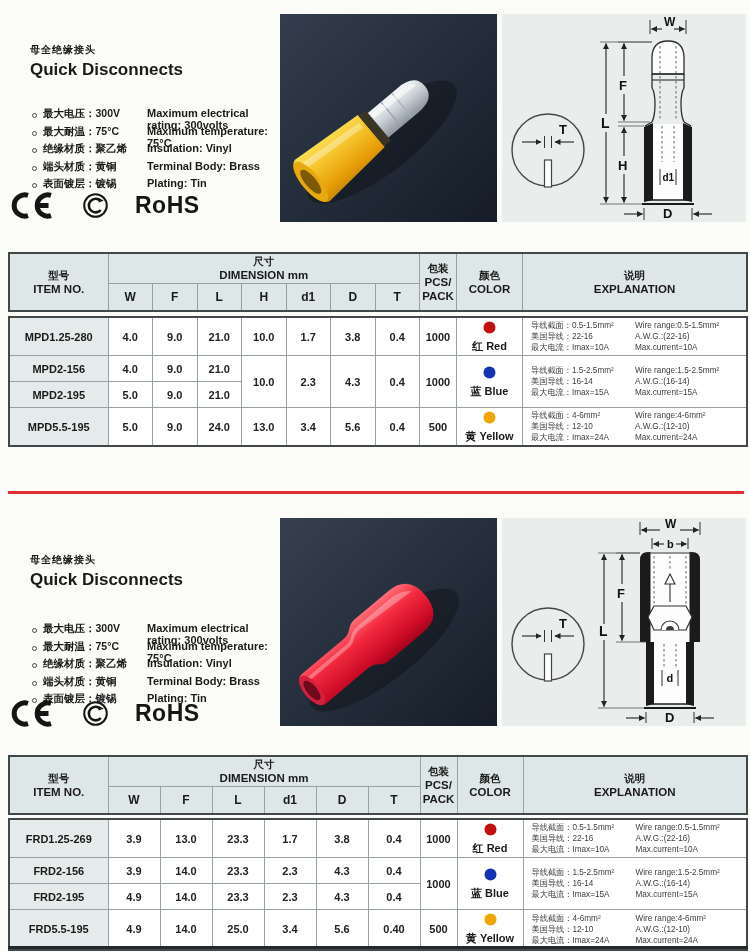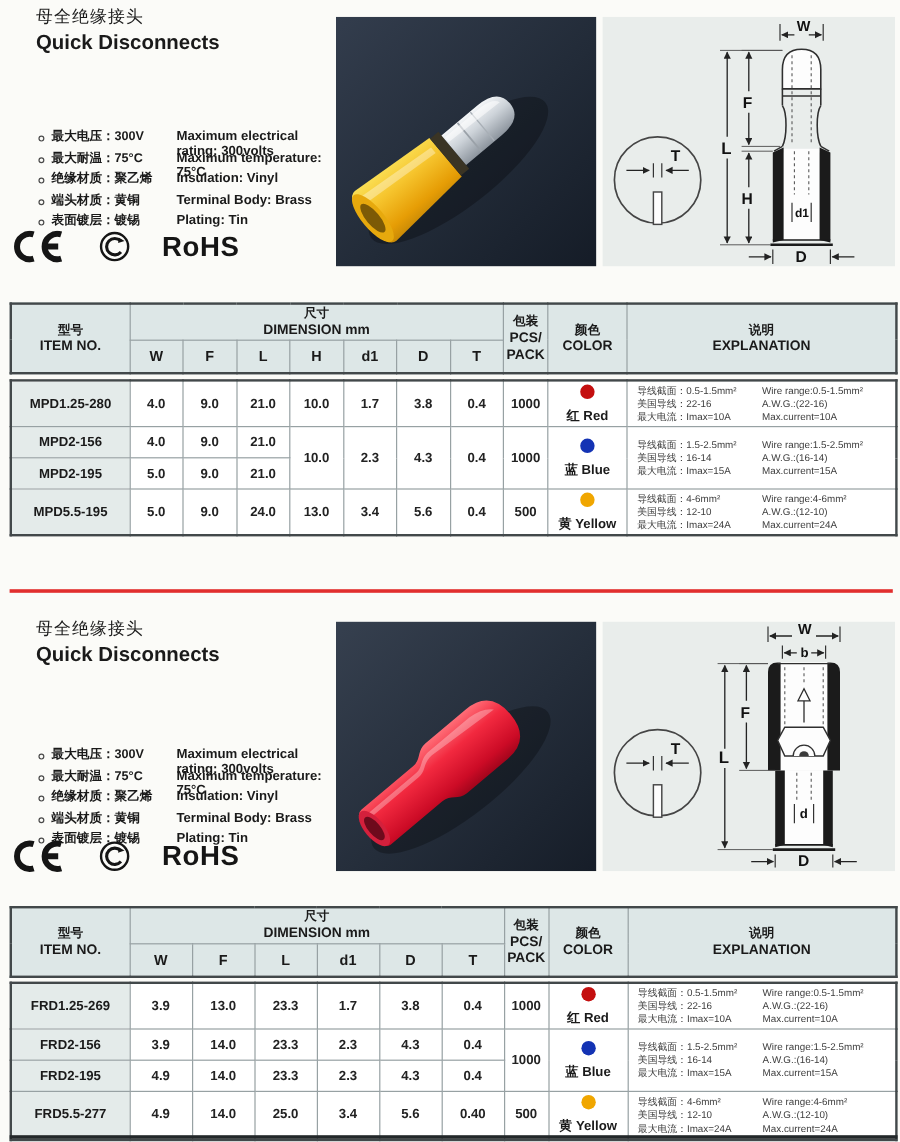--- a/index.html
+++ b/index.html
@@ -5,21 +5,21 @@
   * { margin:0; padding:0; box-sizing:border-box; }
   html,body { background:#ffffff; }
   .page {
     position:relative; width:750px; height:952px; overflow:hidden;
     background:#fbfbf8;
     font-family:"Liberation Sans","DejaVu Sans",sans-serif;
     color:#1a1a1a;
   }
   
   .title-block { position:absolute; left:30px; width:250px; }
-  .title-zh { font-size:14px; font-weight:normal; letter-spacing:1px; }
+  .title-zh { font-size:10px; font-weight:bold; letter-spacing:1px;margin-top:38px; }
   .title-en { font-size:17px; font-weight:600; line-height:21px; margin-top:2px; }
   .specs { position:absolute; left:32px; width:248px; }
   .spec-row { display:flex; align-items:baseline; height:17.5px; }
   .spec-bullet { width:5px; height:5px; border:1.4px solid #4a4a4a; border-radius:50%; margin-right:6px; flex:0 0 auto; align-self:center; }
   .spec-zh { font-size:10.5px; font-weight:600; width:104px; flex:0 0 auto; }
   .spec-en { font-size:11px; font-weight:600; }
   .certs { position:absolute; left:10px; display:flex; align-items:center; gap:26px; }
   .rohs { font-size:23px; font-weight:bold; letter-spacing:.5px; color:#151515; }
   
   .photo-box { position:absolute; left:280px; width:217px; height:208px; }
@@ -654,21 +654,21 @@
       <tr class="r2-c">
         <td class="item">FRD2-195</td>
         <td class="val">4.9</td>
         <td class="val">14.0</td>
         <td class="val">23.3</td>
         <td class="val">2.3</td>
         <td class="val">4.3</td>
         <td class="val">0.4</td>
       </tr>
       <tr class="r2-d">
-        <td class="item">FRD5.5-277</td>
+        <td class="item">FRD5.5-195</td>
         <td class="val">4.9</td>
         <td class="val">14.0</td>
         <td class="val">25.0</td>
         <td class="val">3.4</td>
         <td class="val">5.6</td>
         <td class="val">0.40</td>
         <td class="val">500</td>
         <td class="colorcell">
           <svg width="13" height="13">
                 <circle cx="6.5" cy="6.5" r="6" fill="#f0a600"></circle>

